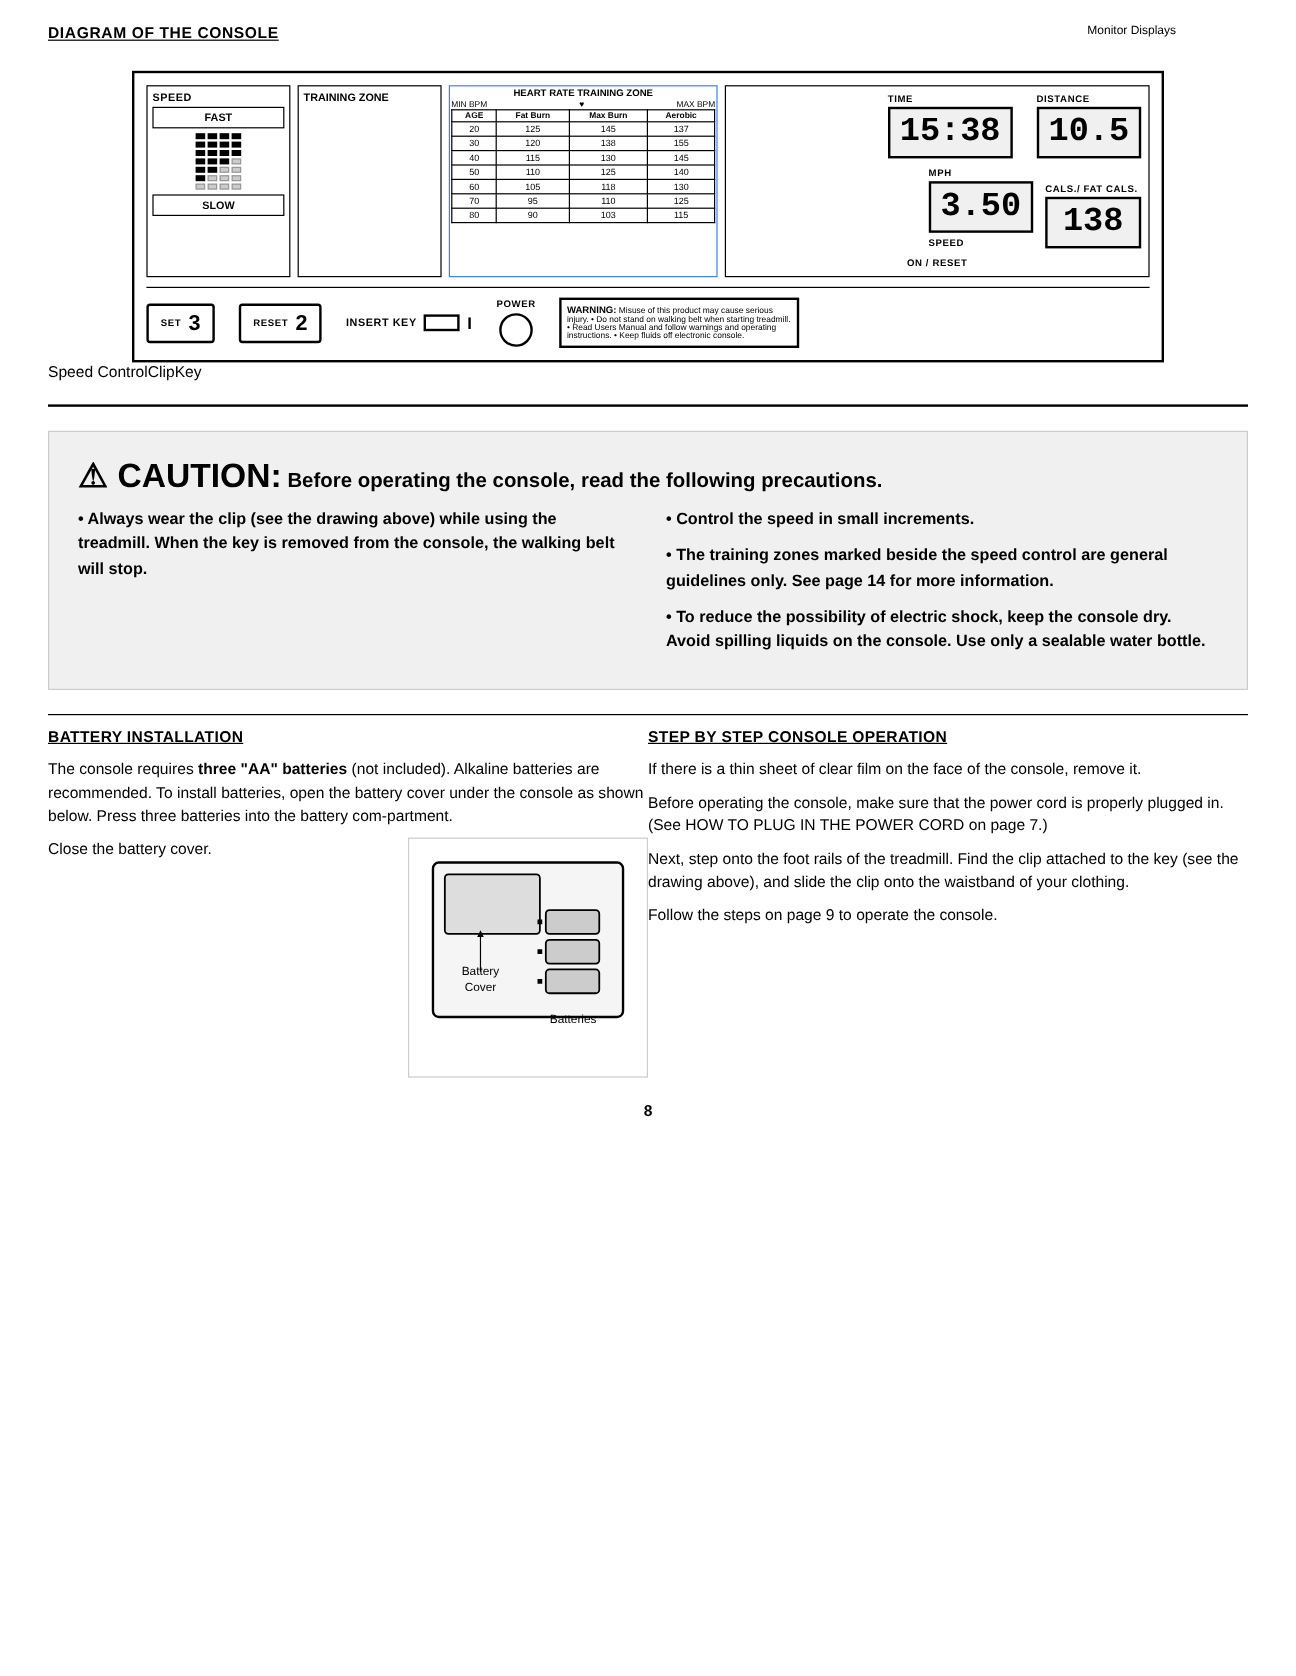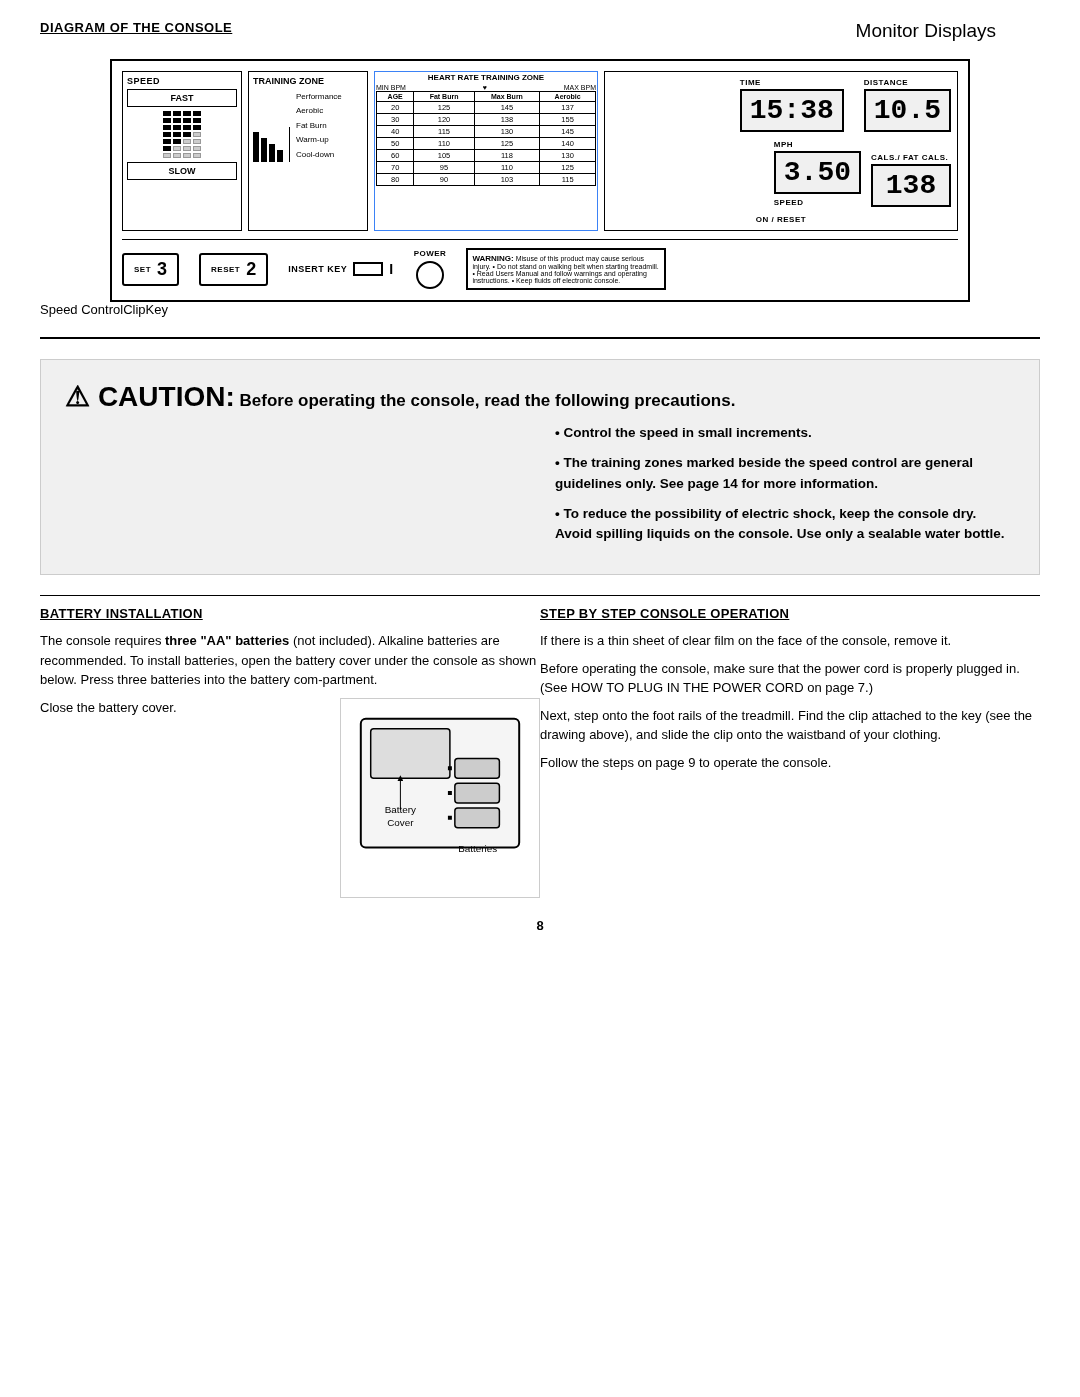--- a/index.html
+++ b/index.html
@@ -22,22 +22,22 @@
     .diagram-title {
       font-weight: bold;
       font-size: 13px;
       text-decoration: underline;
       margin-bottom: 8px;
       letter-spacing: 0.5px;
     }
     .monitor-displays-label {
       position: absolute;
       top: 0;
-      right: 44px;
-      font-size: 19px;
+      right: 60px;
+      font-size: 10px;
     }
     .console-diagram {
       border: 2px solid #000;
       width: 860px;
       margin: 24px auto 0 auto;
       background: #fff;
       padding: 10px;
       position: relative;
     }
     .console-top {
@@ -324,42 +324,20 @@
             <div style="width:8px;height:5px;background:#ccc;border:1px solid #999"></div>
             <div style="width:8px;height:5px;background:#ccc;border:1px solid #999"></div>
             <div style="width:8px;height:5px;background:#ccc;border:1px solid #999"></div>
           </div>
         </div>
         <div class="speed-btn">SLOW</div>
       </div>
 
       <div class="training-zone">
         <div class="label">TRAINING ZONE</div>
-        <div style="display:flex; gap:2px; align-items:flex-end; margin:4px 0;">
-          <div style="display:flex; flex-direction:column; gap:1px; align-items:center;">
-            <div style="width:6px;height:30px;background:#000;"></div>
-          </div>
-          <div style="display:flex; flex-direction:column; gap:1px; align-items:center;">
-            <div style="width:6px;height:24px;background:#000;"></div>
-          </div>
-          <div style="display:flex; flex-direction:column; gap:1px; align-items:center;">
-            <div style="width:6px;height:18px;background:#000;"></div>
-          </div>
-          <div style="display:flex; flex-direction:column; gap:1px; align-items:center;">
-            <div style="width:6px;height:12px;background:#000;"></div>
-          </div>
-          <div style="width:1px;height:35px;background:#000;margin:0 4px;"></div>
-          <div style="font-size:8px; line-height:1.8;">
-            <div>Performance</div>
-            <div>Aerobic</div>
-            <div>Fat Burn</div>
-            <div>Warm-up</div>
-            <div>Cool-down</div>
-          </div>
-        </div>
       </div>
 
       <div class="heart-rate-panel">
         <div class="hr-title">HEART RATE TRAINING ZONE</div>
         <div class="hr-subtitle">
           <span>MIN BPM</span>
           <span>♥</span>
           <span>MAX BPM</span>
         </div>
         <table class="hr-table">
@@ -480,20 +458,23 @@
 
 </div>
 
 <div class="caution-section">
   <div class="caution-header">
     <span class="caution-word">⚠ CAUTION:</span>
     <span>Before operating the console, read the following precautions.</span>
   </div>
   <div class="caution-columns">
     <div class="caution-col">
+      <p>
+        <strong>• Always wear the clip (see the drawing above) while using the treadmill. When the key is removed from the console, the walking belt will stop.</strong>
+      </p>
     </div>
     <div class="caution-col">
       <p>
         <strong>• Control the speed in small increments.</strong>
       </p>
       <p>
         <strong>• The training zones marked beside the speed control are general guidelines only. See page 14 for more information.</strong>
       </p>
       <p>
         <strong>• To reduce the possibility of electric shock, keep the console dry. Avoid spilling liquids on the console. Use only a sealable water bottle.</strong>

